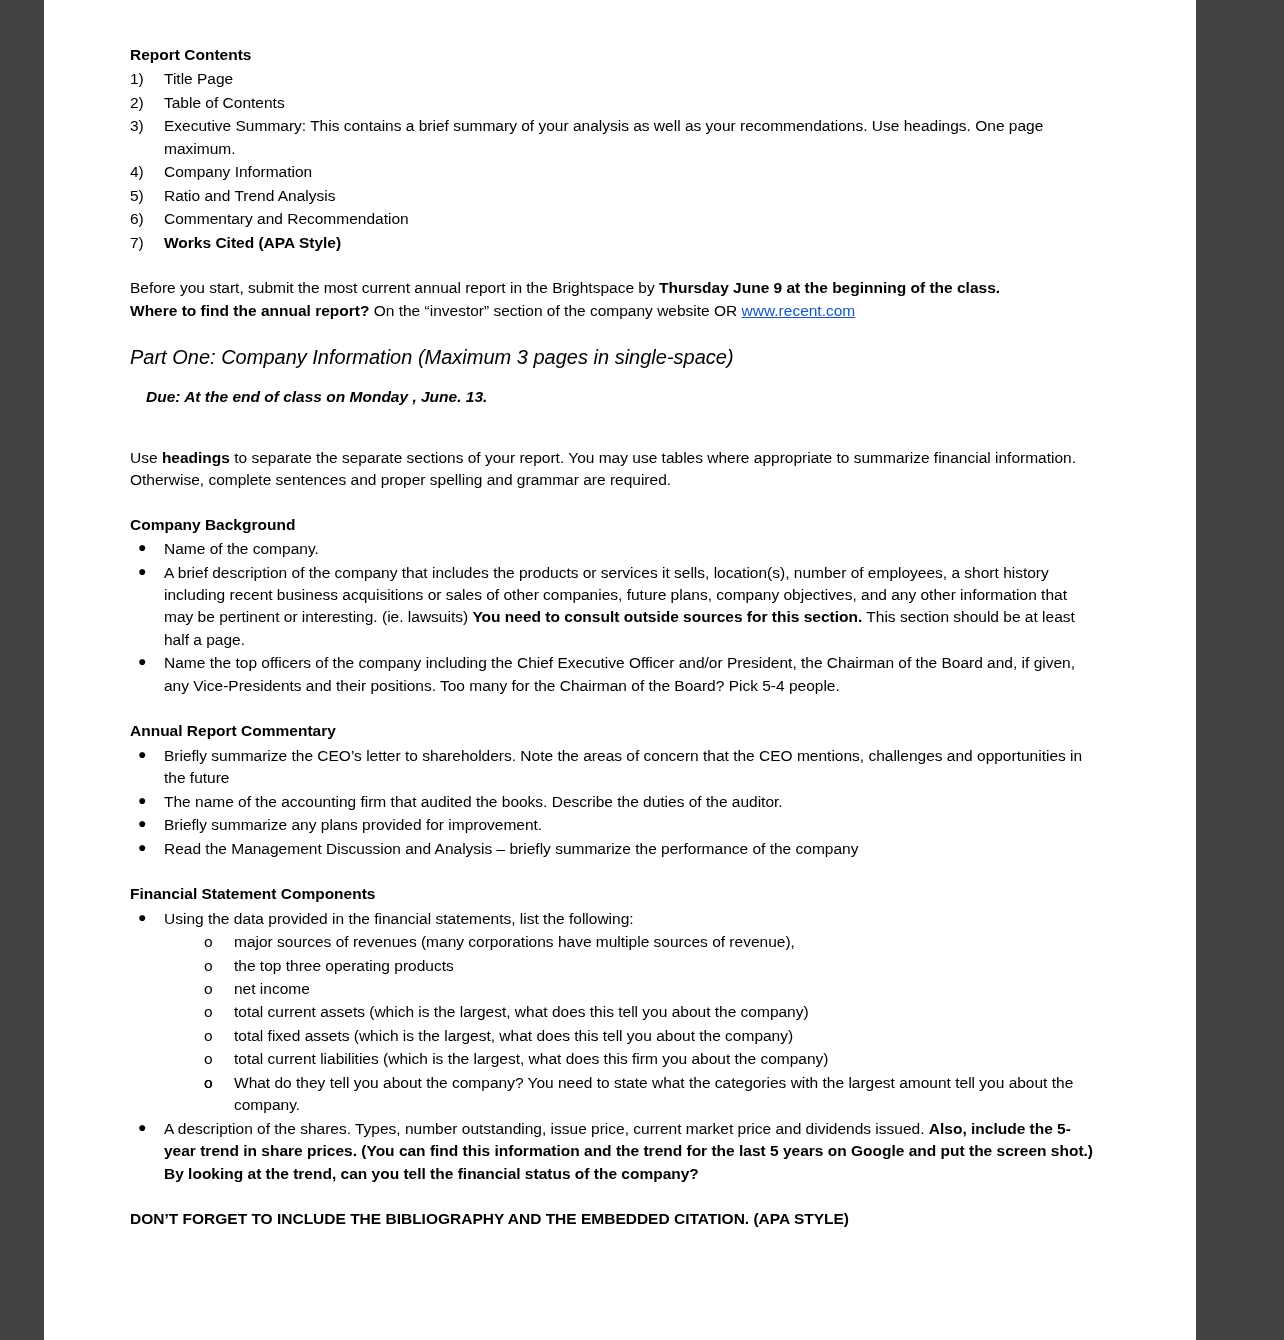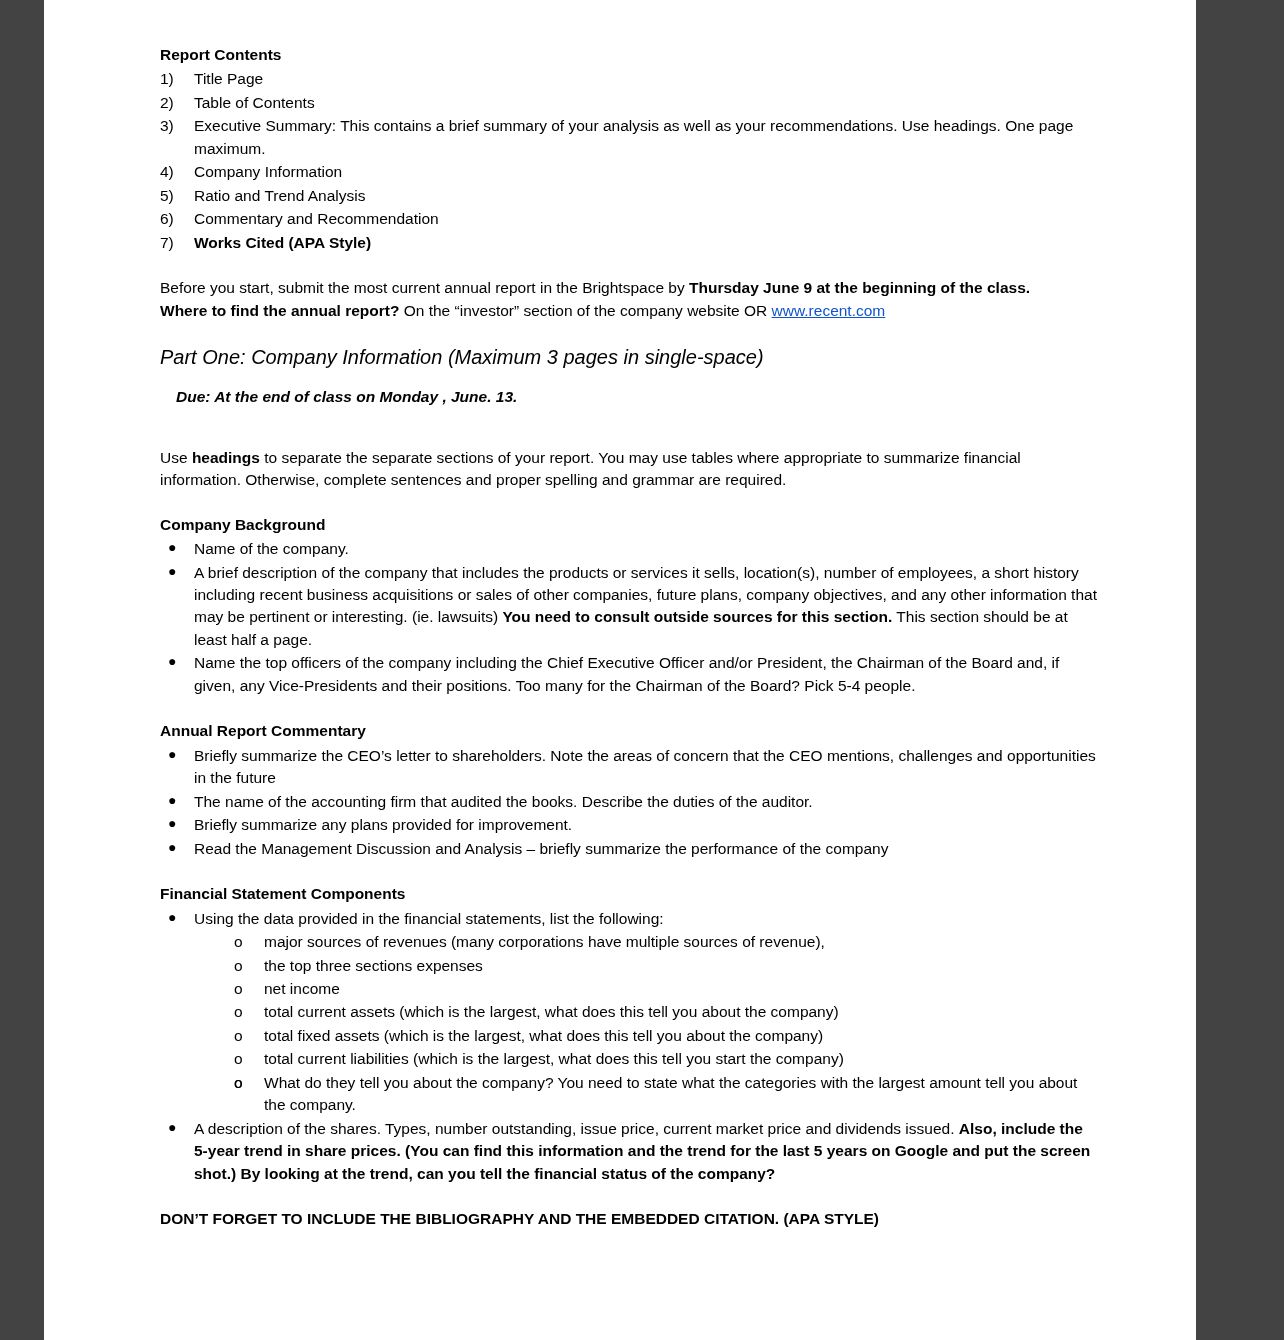--- a/index.html
+++ b/index.html
@@ -22,21 +22,21 @@
   }
   .page {
     position: absolute;
     left: 44px;
     top: 0;
     width: 1152px;
     min-height: 1340px;
     background: #ffffff;
   }
   .page-inner {
-    padding: 44px 96px 60px 116px;
+    padding: 44px 96px 60px 86px;
   }
   .doc {
     font-size: 15.5px;
     line-height: 1.45;
     color: #000;
   }
   .b { font-weight: bold; }
 
   h4.section-head {
     font-size: 15.5px;
@@ -231,37 +231,37 @@
           <span>Using the data provided in the financial statements, list the following:</span>
         </li>
       </ul>
       <ul class="subbullets">
         <li>
           <span class="omark">o</span>
           <span>major sources of revenues (many corporations have multiple sources of revenue),</span>
         </li>
         <li>
           <span class="omark">o</span>
-          <span>the top three sections expenses</span>
+          <span>the top three operating products</span>
         </li>
         <li>
           <span class="omark">o</span>
           <span>net income</span>
         </li>
         <li>
           <span class="omark">o</span>
           <span>total current assets (which is the largest, what does this tell you about the company)</span>
         </li>
         <li>
           <span class="omark">o</span>
           <span>total fixed assets (which is the largest, what does this tell you about the company)</span>
         </li>
         <li>
           <span class="omark">o</span>
-          <span>total current liabilities (which is the largest, what does this tell you start the company)</span>
+          <span>total current liabilities (which is the largest, what does this firm you about the company)</span>
         </li>
         <li>
           <span class="omark">o</span>
         </li>
         <li>
           <span class="omark">o</span>
           <span>What do they tell you about the company? You need to state what the categories with the largest amount tell you about the company.</span>
         </li>
       </ul>
       <ul class="bullets">

